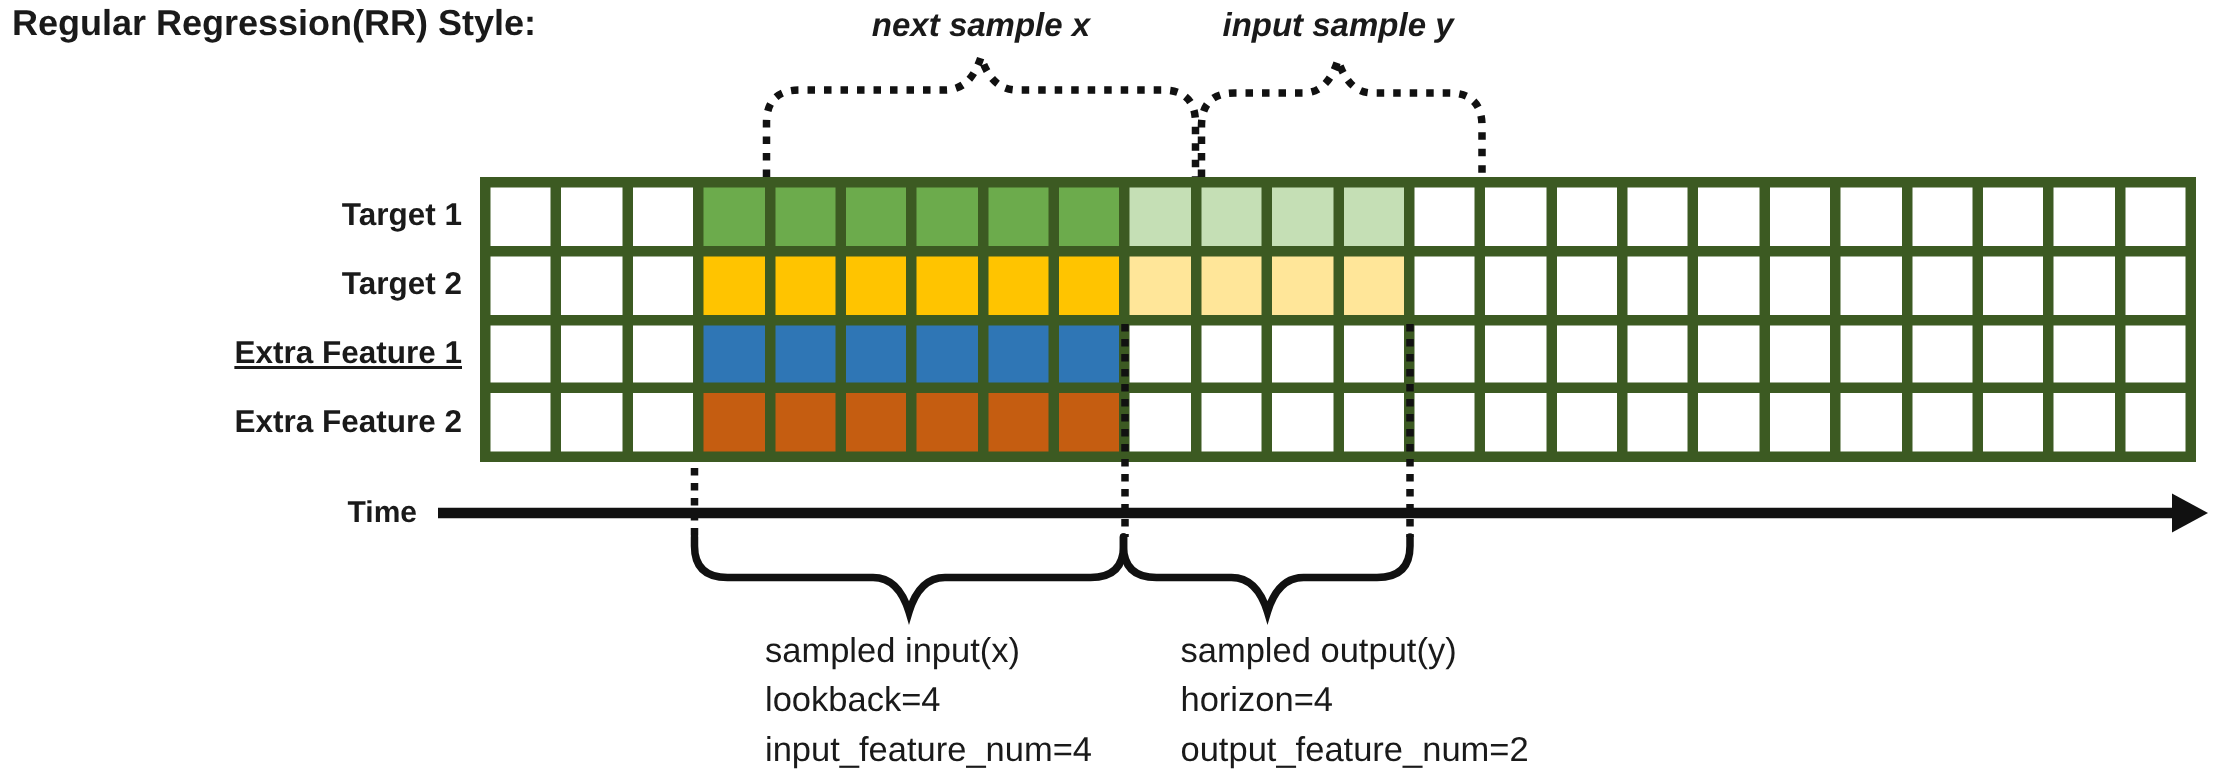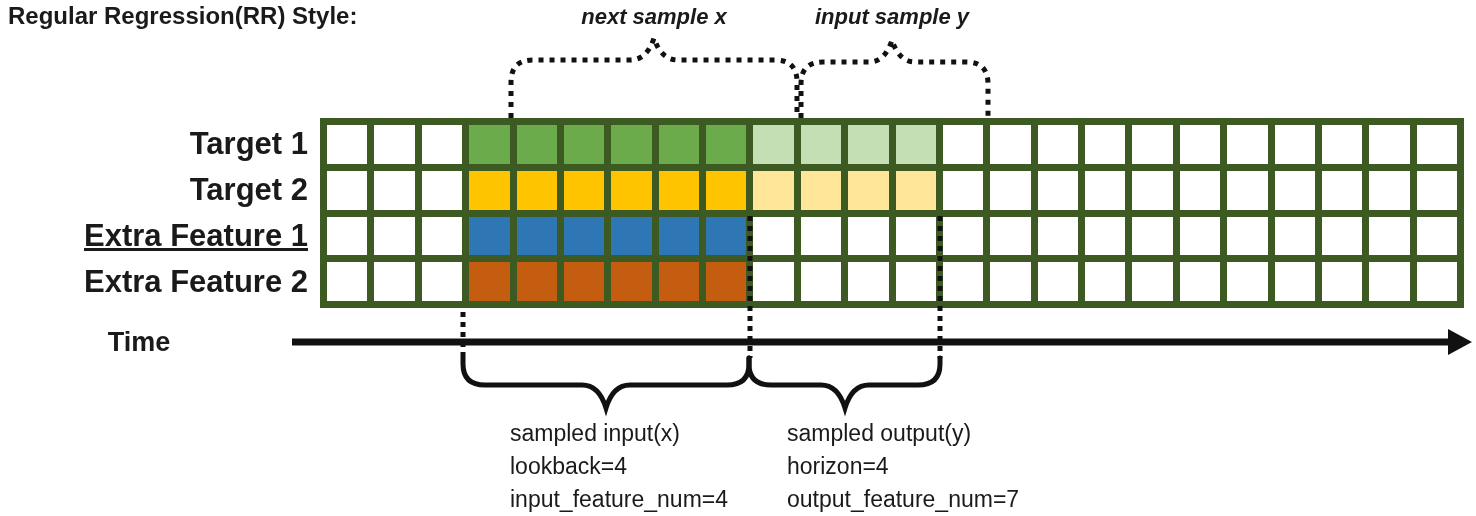--- a/index.html
+++ b/index.html
@@ -19,31 +19,31 @@
     font-weight:bold;
     letter-spacing:0px;
     color:#1a1a1a;
     white-space:nowrap;
   }
   .row-label{
     position:absolute;
     left:0; width:308px;
     height:46px; line-height:46px;
     text-align:right;
-    font-size:31px;
+    font-size:21px;
     font-weight:bold;
     color:#1a1a1a;
     white-space:nowrap;
   }
   .time-label{
     position:absolute;
     left:0; width:278px;
     top:319px; height:46px; line-height:46px;
-    text-align:center;
-    font-size:27px;
+    text-align:right;
+    font-size:20px;
     font-weight:bold;
     color:#1a1a1a;
   }
   .grid{
     position:absolute;
     left:320px; top:118px;
     width:1144px; height:190px;
     box-sizing:border-box;
     display:grid;
     grid-auto-rows:1fr;
@@ -212,16 +212,16 @@
 
   <div class="annot" style="left:510px;">
     <div>sampled input(x)</div>
     <div>lookback=4</div>
     <div>input_feature_num=4</div>
   </div>
 
   <div class="annot" style="left:787px;">
     <div>sampled output(y)</div>
     <div>horizon=4</div>
-    <div>output_feature_num=7</div>
+    <div>output_feature_num=2</div>
   </div>
 
 </div>
 
 </body></html>

